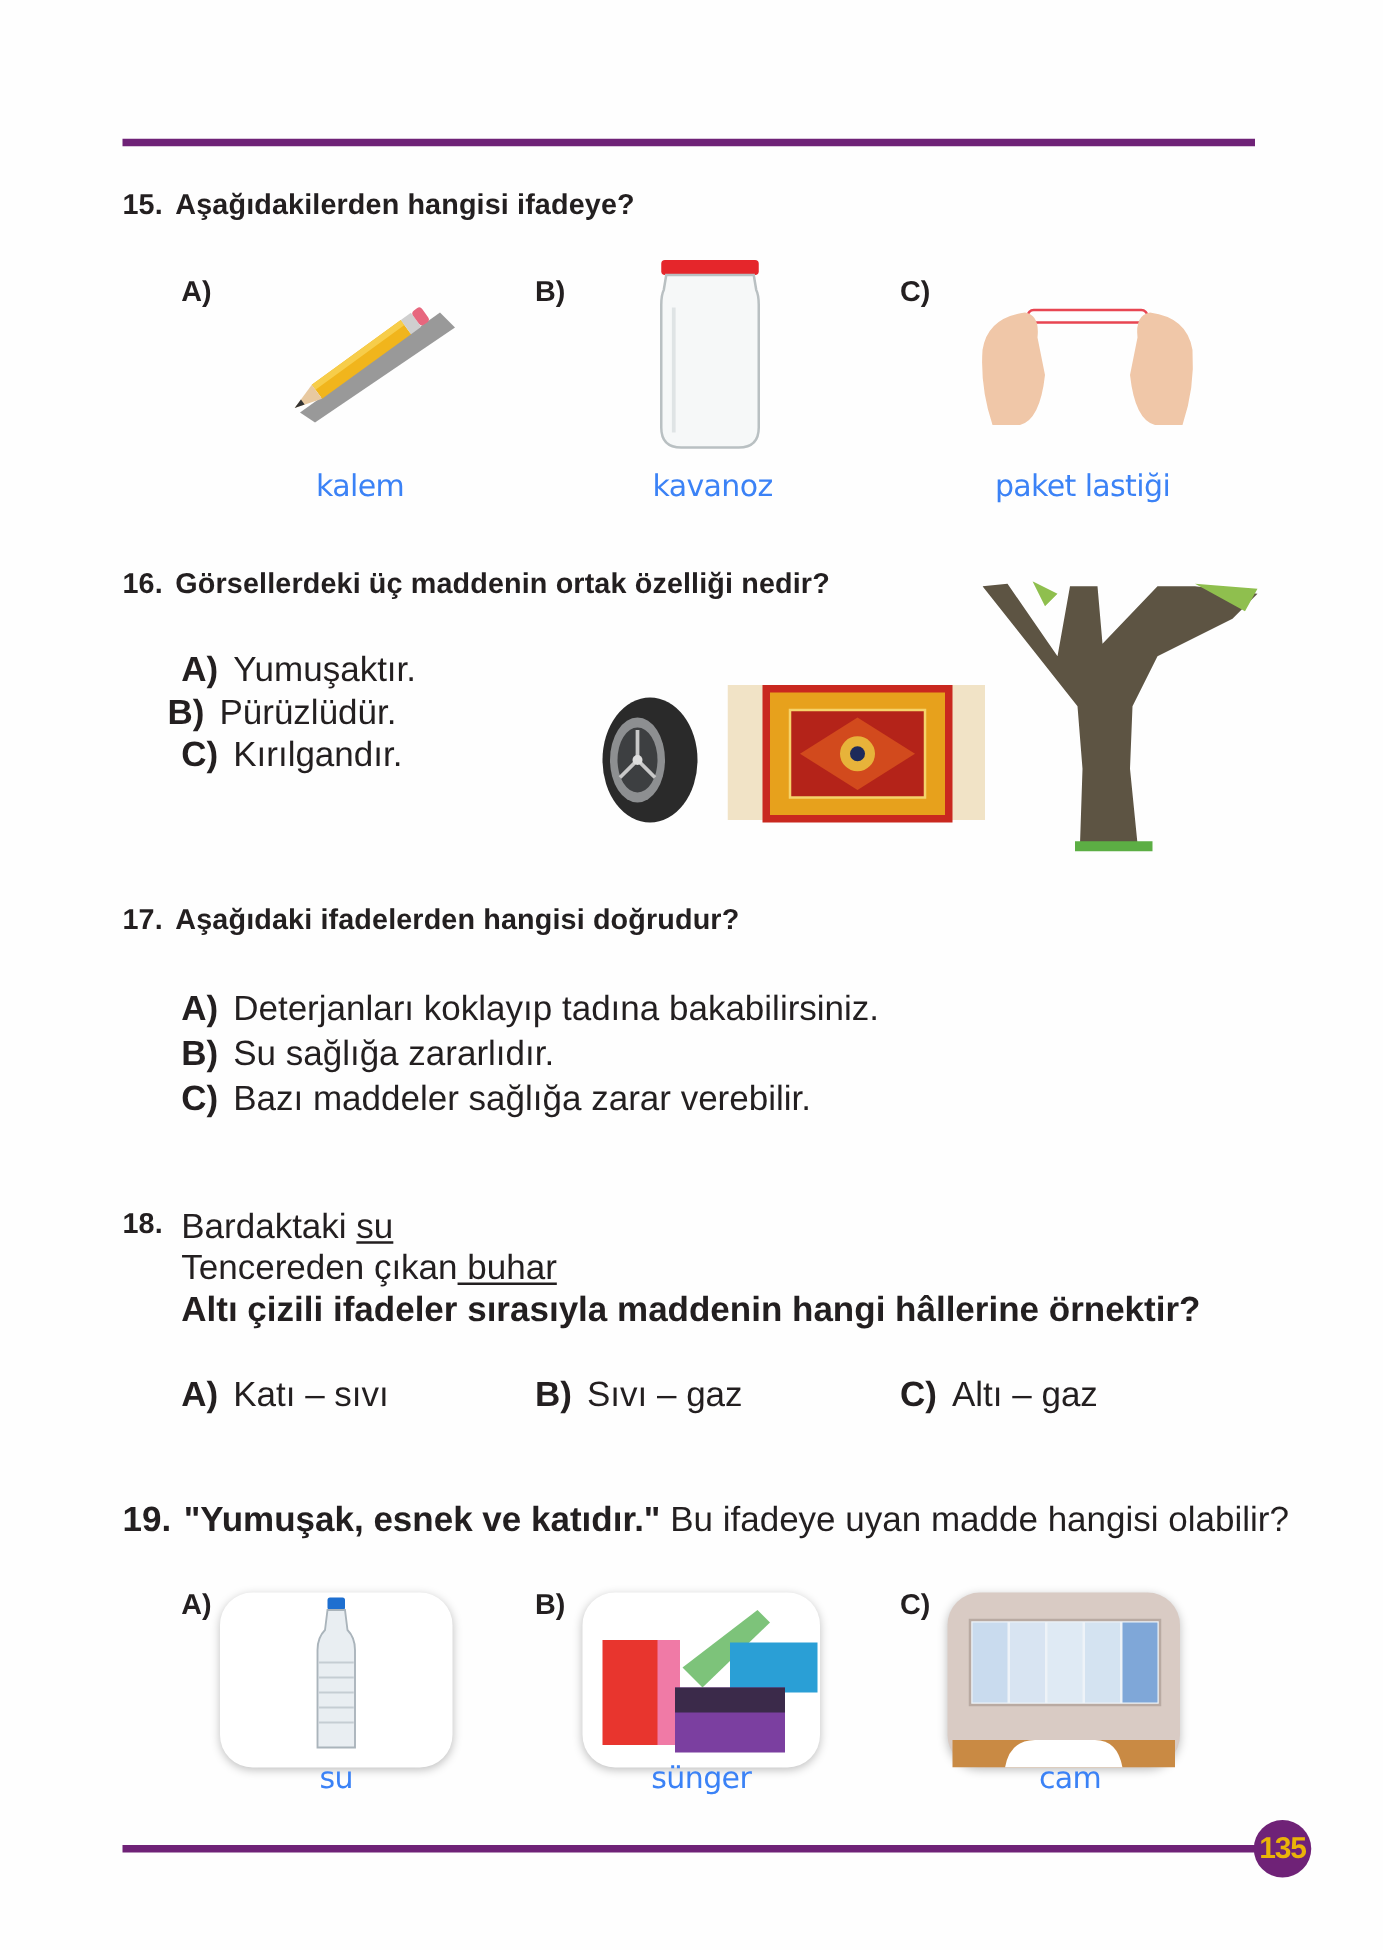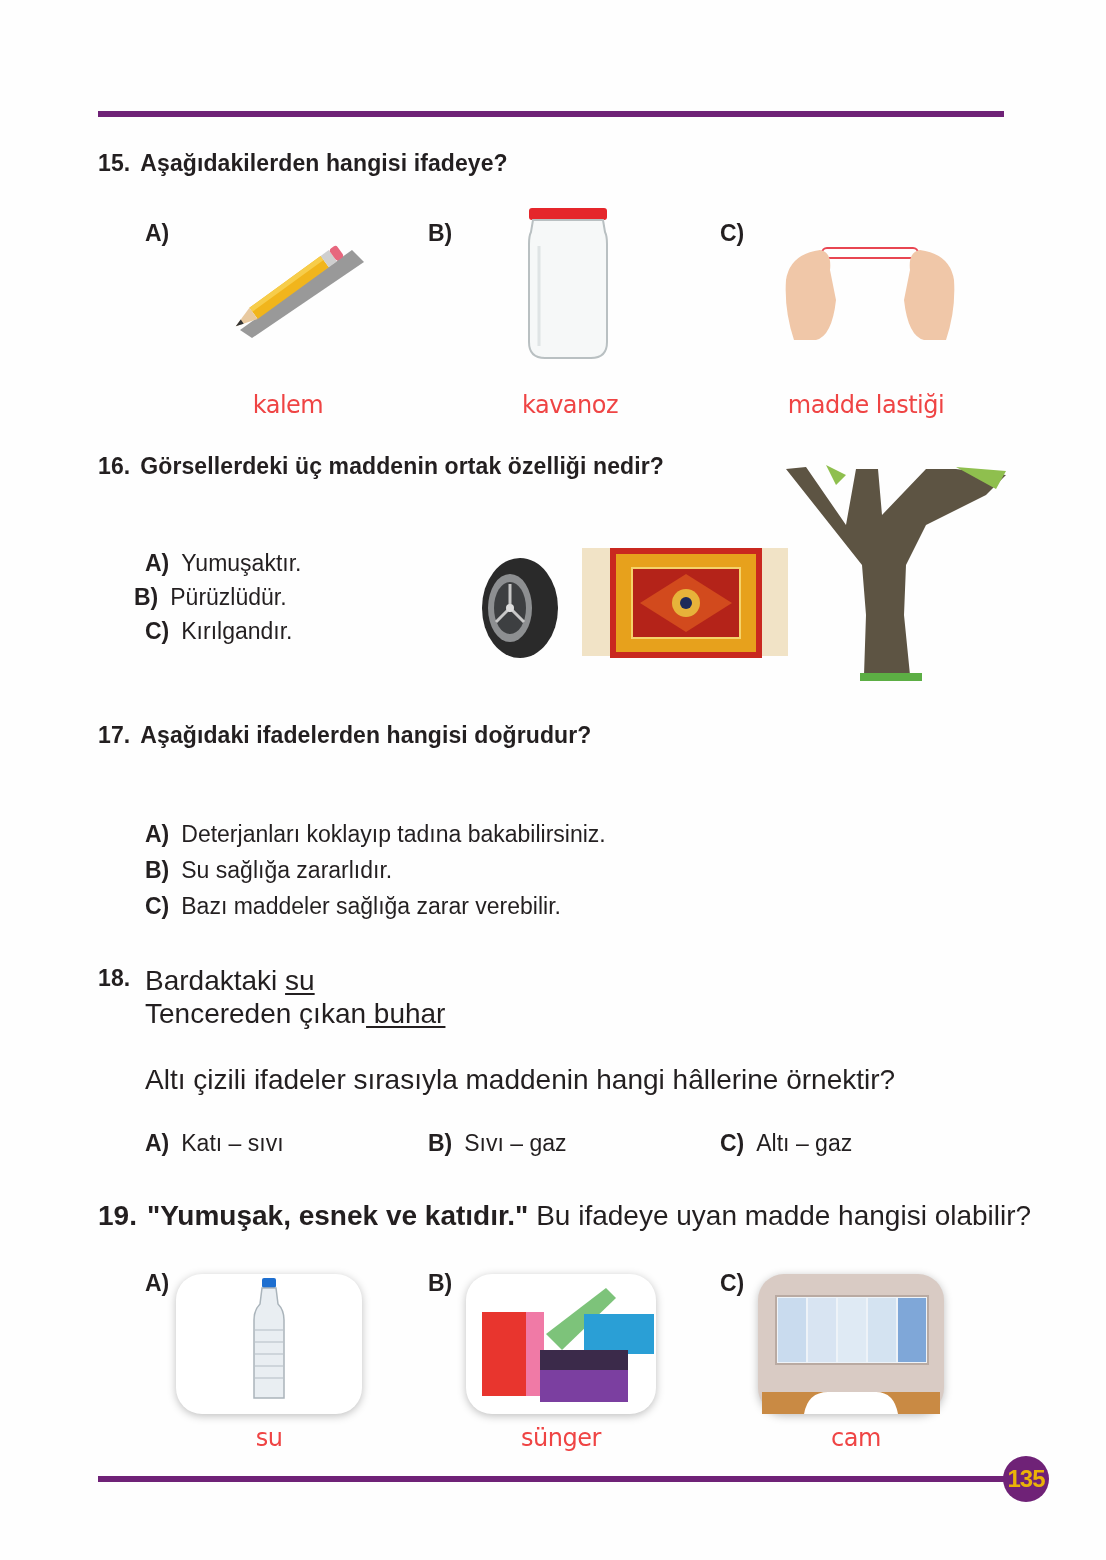--- a/index.html
+++ b/index.html
@@ -3,24 +3,24 @@
 <meta charset="utf-8">
 <style>
   html,body{margin:0;padding:0;}
   body{width:1106px;height:1560px;background:#fefefe;position:relative;overflow:hidden;
        font-family:"Liberation Sans","DejaVu Sans",sans-serif;color:#231f20;}
   .abs{position:absolute;}
   .rule{position:absolute;left:98px;height:6px;background:#6f2277;}
   .qhead{position:absolute;font-size:23px;font-weight:bold;white-space:nowrap;letter-spacing:0.1px;}
   .qhead .num{margin-right:10px;}
   .qline{position:absolute;font-size:28px;white-space:nowrap;}
-  .opt{position:absolute;font-size:23px;white-space:nowrap;margin-top:30px;}
+  .opt{position:absolute;font-size:28px;white-space:nowrap;}
   .opt .l{font-weight:bold;margin-right:12px;}
   .olabel{position:absolute;font-size:23px;font-weight:bold;}
-  .caption{position:absolute;font-family:"DejaVu Sans",sans-serif;color:#ef4444;font-size:24px;text-align:center;letter-spacing:-0.5px;margin-top:16px;}
+  .caption{position:absolute;font-family:"DejaVu Sans",sans-serif;color:#3b82f6;font-size:24px;text-align:center;letter-spacing:-0.5px;}
   u{text-decoration:underline;text-underline-offset:3px;}
   .card{position:absolute;background:#fff;border-radius:26px;box-shadow:0 2px 8px rgba(0,0,0,0.25);}
   .pagenum{position:absolute;left:1003px;top:1456px;width:46px;height:46px;border-radius:50%;background:#6f2277;
            color:#eab308;font-weight:bold;font-size:24px;display:flex;align-items:center;justify-content:center;letter-spacing:-1px;}
 </style>
 </head>
 <body>
 
 <div class="rule" style="top:111px;width:906px;"></div>
 
@@ -55,21 +55,21 @@
 <div class="caption" style="left:505px;top:375px;width:130px;">kavanoz</div>
 
 <div class="olabel" style="left:720px;top:220px;">C)</div>
 <div class="abs" style="left:780px;top:240px;width:180px;height:102px;">
   <svg width="180" height="102" viewBox="0 0 180 102">
     <rect x="42" y="8" width="96" height="10" rx="5" fill="none" stroke="#e84652" stroke-width="2"></rect>
     <path d="M6,40 Q10,14 40,10 Q52,12 50,30 L56,60 Q52,96 36,100 L14,100 Q4,70 6,40 Z" fill="#f0c7a8"></path>
     <path d="M174,40 Q170,14 140,10 Q128,12 130,30 L124,60 Q128,96 144,100 L166,100 Q176,70 174,40 Z" fill="#f0c7a8"></path>
   </svg>
 </div>
-<div class="caption" style="left:786px;top:375px;width:160px;">madde lastiği</div>
+<div class="caption" style="left:786px;top:375px;width:160px;">paket lastiği</div>
 
 <div class="qhead" style="left:98px;top:453px;">
   <span class="num">16.</span><span>Görsellerdeki üç maddenin ortak özelliği nedir?</span>
 </div>
 <div class="opt" style="left:145px;top:520px;"><span class="l">A)</span><span>Yumuşaktır.</span></div>
 <div class="opt" style="left:134px;top:554px;"><span class="l">B)</span><span>Pürüzlüdür.</span></div>
 <div class="opt" style="left:145px;top:588px;"><span class="l">C)</span><span>Kırılgandır.</span></div>
 
 <div class="abs" style="left:480px;top:556px;width:80px;height:104px;">
   <svg width="80" height="104" viewBox="0 0 80 104">
@@ -111,21 +111,21 @@
 <div class="opt" style="left:145px;top:827px;"><span class="l">B)</span><span>Su sağlığa zararlıdır.</span></div>
 <div class="opt" style="left:145px;top:863px;"><span class="l">C)</span><span>Bazı maddeler sağlığa zarar verebilir.</span></div>
 
 <div class="qhead" style="left:98px;top:965px;">18.</div>
 <div class="qline" style="left:145px;top:965px;">
   <span>Bardaktaki </span><u>su</u>
 </div>
 <div class="qline" style="left:145px;top:998px;">
   <span>Tencereden çıkan</span><u style="white-space:pre;margin-top:28px;"> buhar</u>
 </div>
-<div class="qline" style="left:145px;top:1064px;font-weight:normal;">Altı çizili ifadeler sırasıyla maddenin hangi hâllerine örnektir?</div>
+<div class="qline" style="left:145px;top:1032px;font-weight:bold;">Altı çizili ifadeler sırasıyla maddenin hangi hâllerine örnektir?</div>
 <div class="opt" style="left:145px;top:1100px;"><span class="l">A)</span><span>Katı – sıvı</span></div>
 <div class="opt" style="left:428px;top:1100px;"><span class="l">B)</span><span>Sıvı – gaz</span></div>
 <div class="opt" style="left:720px;top:1100px;"><span class="l">C)</span><span>Altı – gaz</span></div>
 
 <div class="qline" style="left:98px;top:1200px;">
   <b style="margin-right:10px;">19.</b><b>"Yumuşak, esnek ve katıdır."</b><span style="white-space:pre;"> Bu ifadeye uyan madde hangisi olabilir?</span>
 </div>
 
 <div class="olabel" style="left:145px;top:1270px;">A)</div>
 <div class="card" style="left:176px;top:1274px;width:186px;height:140px;">

